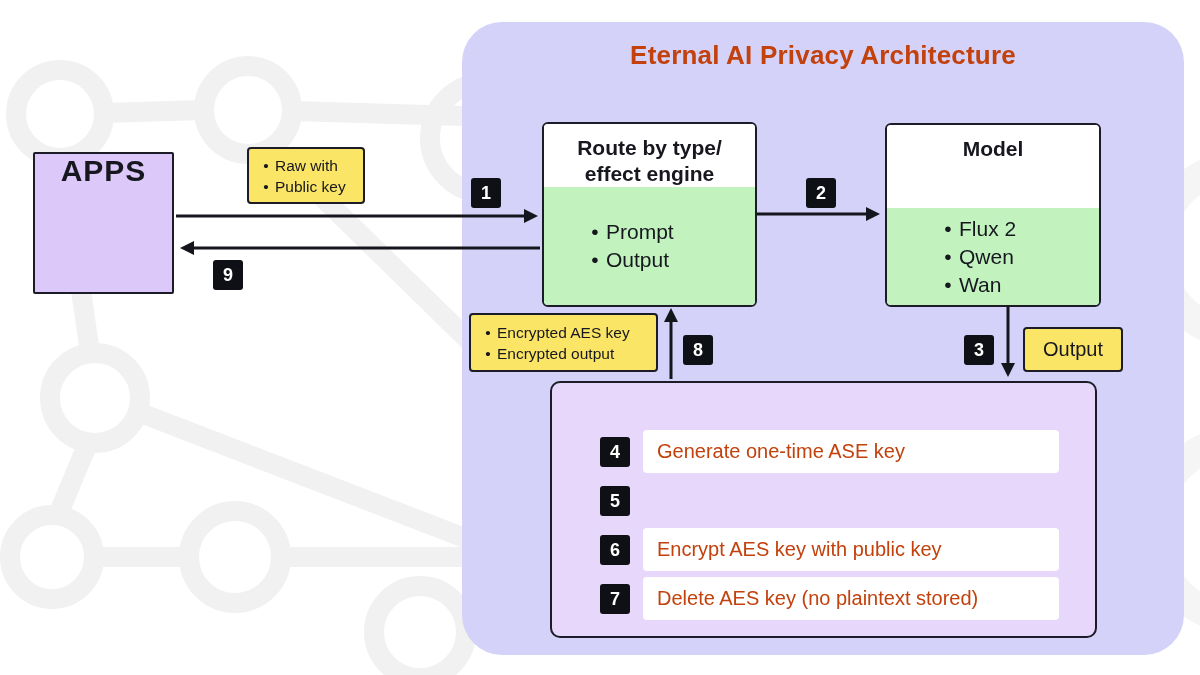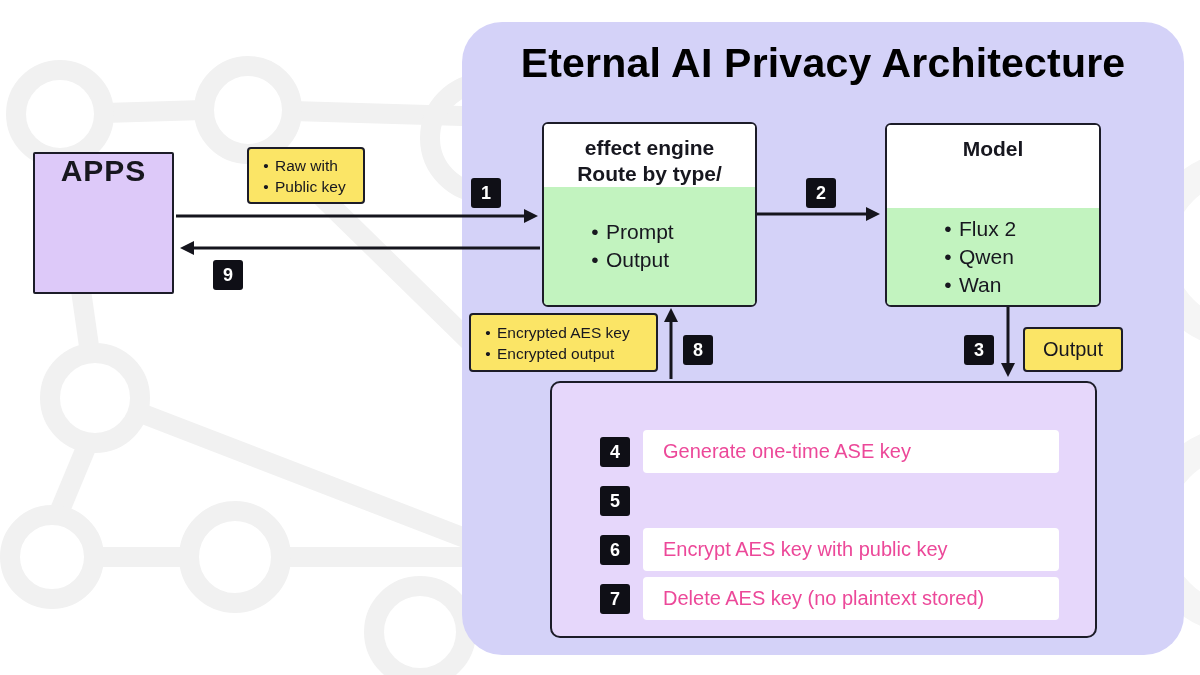--- a/index.html
+++ b/index.html
@@ -7,21 +7,21 @@
     position:relative;width:1200px;height:675px;overflow:hidden;background:#ffffff;
     font-family:"Liberation Sans","DejaVu Sans",sans-serif;color:#17171f;
   }
   svg.bg{position:absolute;left:0;top:0;z-index:0;}
   .panel{
     position:absolute;left:462px;top:22px;width:722px;height:633px;
     background:#d4d2f8;border-radius:40px;z-index:1;
   }
   .diagram-title{
     position:absolute;left:462px;top:40px;width:722px;text-align:center;
-    font-size:41px;font-weight:bold;letter-spacing:.2px;color:#000000;z-index:2;
+    font-size:26px;font-weight:bold;letter-spacing:.2px;color:#c2410c;z-index:2;
   }
   svg.arrows{position:absolute;left:0;top:0;z-index:3;pointer-events:none;}
   .node{
     position:absolute;background:#fff;border:2.5px solid #1c1c28;border-radius:6px;
     z-index:4;overflow:hidden;display:flex;flex-direction:column;
   }
   .apps{
     left:33px;top:152px;width:137px;height:138px;background:#ddc9f9;
     align-items:center;justify-content:flex-start;font-size:30px;font-weight:bold;
     letter-spacing:1px;border-radius:2px;
@@ -61,22 +61,22 @@
     position:absolute;left:550px;top:381px;width:547px;height:257px;
     background:#e6d7fb;border:2.5px solid #1c1c28;border-radius:10px;
     z-index:4;box-sizing:border-box;
   }
   .module-title{
     position:absolute;left:0;top:9px;width:100%;text-align:center;
     font-size:21px;font-weight:bold;color:#17171f;
   }
   .step-row{
     position:absolute;left:91px;width:416px;height:43px;background:#ffffff;
-    border-radius:4px;display:flex;align-items:center;padding-left:20px;
-    box-sizing:border-box;font-size:20px;color:#ec4899;
+    border-radius:4px;display:flex;align-items:center;padding-left:14px;
+    box-sizing:border-box;font-size:20px;color:#c2410c;
   }
   .step-badge{position:absolute;left:48px;}
 </style>
 </head>
 <body>
 
 <div class="canvas">
 
   <svg class="bg" width="1200" height="675" viewBox="0 0 1200 675">
     <g fill="none" stroke="#f1f1f1" stroke-width="20" stroke-linecap="round">
@@ -131,22 +131,22 @@
       <span>Raw with</span>
     </div>
     <div class="bullet-line">
       <span class="dot">•</span>
       <span>Public key</span>
     </div>
   </div>
 
   <div class="node router">
     <div class="head">
+      <div>Route by type/</div>
       <div>effect engine</div>
-      <div>Route by type/</div>
     </div>
     <div class="body">
       <div class="bullet-line">
         <span class="dot">•</span>
         <span>Prompt</span>
       </div>
       <div class="bullet-line">
         <span class="dot">•</span>
         <span>Output</span>
       </div>

